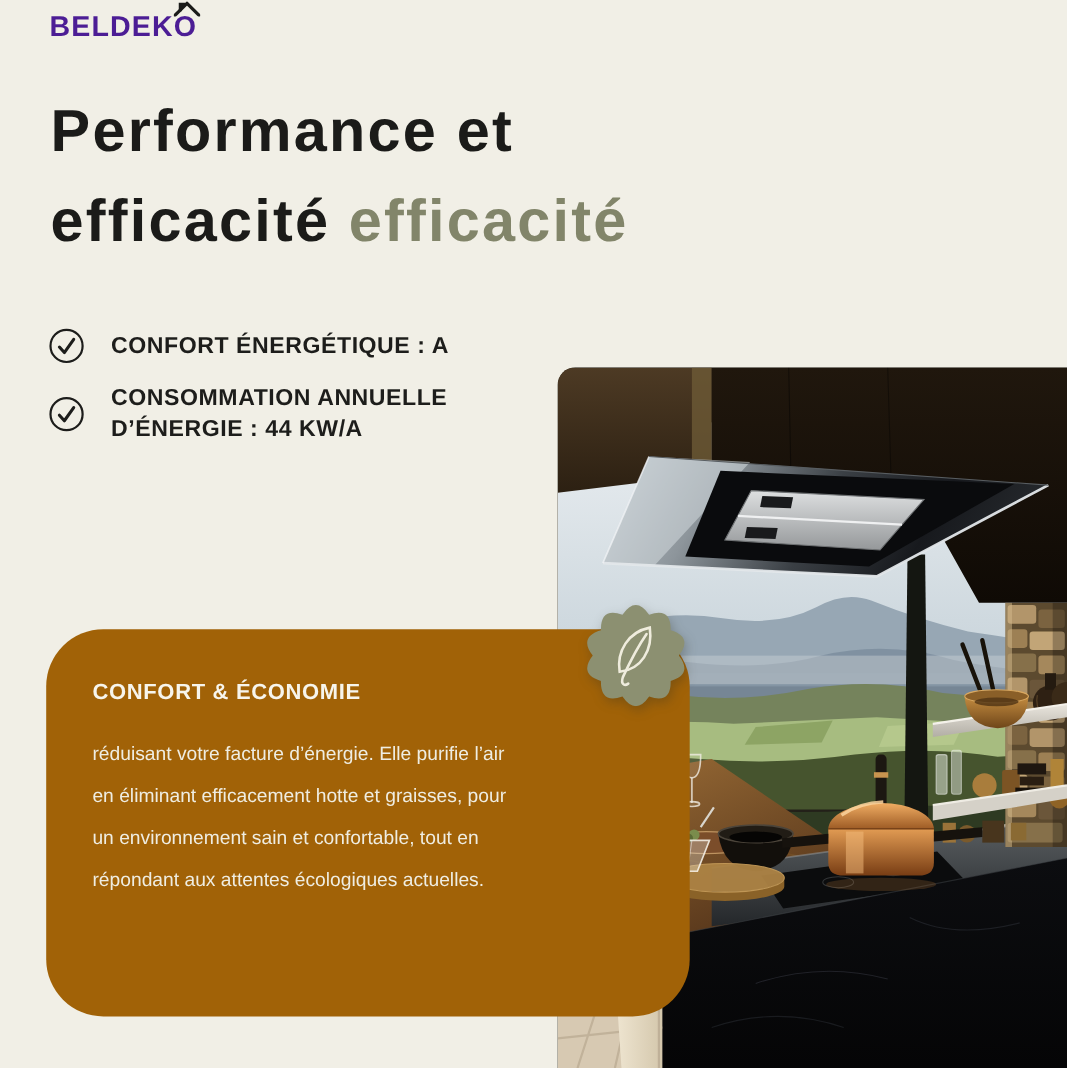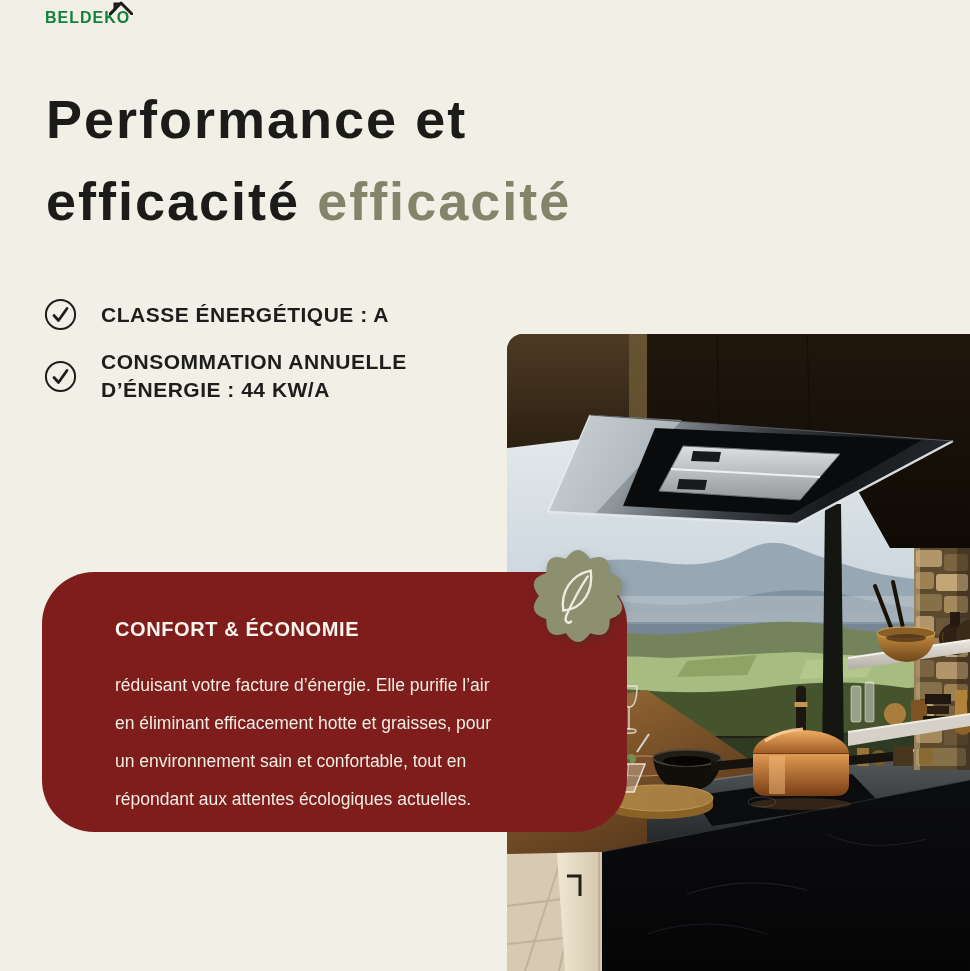--- a/index.html
+++ b/index.html
@@ -5,21 +5,21 @@
   * { margin:0; padding:0; box-sizing:border-box; }
   html,body { background:#e8e6dd; }
   .canvas {
     position:relative; width:970px; height:971px;
     background:#f1efe6; overflow:hidden;
     font-family:"Liberation Sans", sans-serif;
   }
   
   .logo { position:absolute; left:45px; top:9px; display:flex; align-items:flex-end; }
   .logo-text {
-    font-size:16px; font-weight:700; letter-spacing:1px; color:#15803d;
+    font-size:26px; font-weight:700; letter-spacing:1px; color:#4c1d95;
   }
   .logo-roof { position:absolute; right:-3px; top:-8px; }
   
   .heading {
     position:absolute; left:46px; top:78px; width:900px;
     font-size:54px; line-height:82px; font-weight:700; letter-spacing:2px;
     color:#1b1b19;
   }
   .heading .accent { color:#82856a; }
   
@@ -31,23 +31,23 @@
     color:#1d1d1b;
   }
   
   .photo {
     position:absolute; left:507px; top:334px; width:463px; height:637px;
     border-radius:16px 0 0 0; overflow:hidden; z-index:1; background:#232019;
   }
   .photo svg { display:block; }
   
   .card {
-    position:absolute; left:42px; top:572px; width:585px; height:260px;
-    background:#7f1d1d; border-radius:52px; z-index:2;
-    padding:46px 26px 0 73px; overflow:hidden;
+    position:absolute; left:42px; top:572px; width:585px; height:352px;
+    background:#a16207; border-radius:52px; z-index:2;
+    padding:46px 26px 0 42px; overflow:hidden;
   }
   .card-title {
     font-size:20px; font-weight:700; letter-spacing:0.6px; color:#f7f5ec;
     margin-bottom:25px;
   }
   .card-body { font-size:17.5px; line-height:38px; color:#efede2; }
   .card-body div { white-space:nowrap; }
   
   .badge {
     position:absolute; left:532px; top:550px; width:92px; height:92px; z-index:3;
@@ -72,21 +72,21 @@
     <span>efficacité </span><span class="accent">efficacité</span>
   </h1>
 
   <div class="checklist">
     <div class="check-row">
       <svg class="check-icon" viewBox="0 0 33 33">
         <circle cx="16.5" cy="16.5" r="14.6" fill="none" stroke="#1d1d1b" stroke-width="2"></circle>
         <path d="M10 17.5 L14.5 22.5 L23 10.5" fill="none" stroke="#1d1d1b" stroke-width="2.8" stroke-linecap="round" stroke-linejoin="round"></path>
       </svg>
       <div class="check-text">
-        <div>CLASSE ÉNERGÉTIQUE : A</div>
+        <div>CONFORT ÉNERGÉTIQUE : A</div>
       </div>
     </div>
     <div class="check-row">
       <svg class="check-icon" viewBox="0 0 33 33">
         <circle cx="16.5" cy="16.5" r="14.6" fill="none" stroke="#1d1d1b" stroke-width="2"></circle>
         <path d="M10 17.5 L14.5 22.5 L23 10.5" fill="none" stroke="#1d1d1b" stroke-width="2.8" stroke-linecap="round" stroke-linejoin="round"></path>
       </svg>
       <div class="check-text">
         <div>CONSOMMATION ANNUELLE</div>
         <div>D’ÉNERGIE : 44 KW/A</div>

